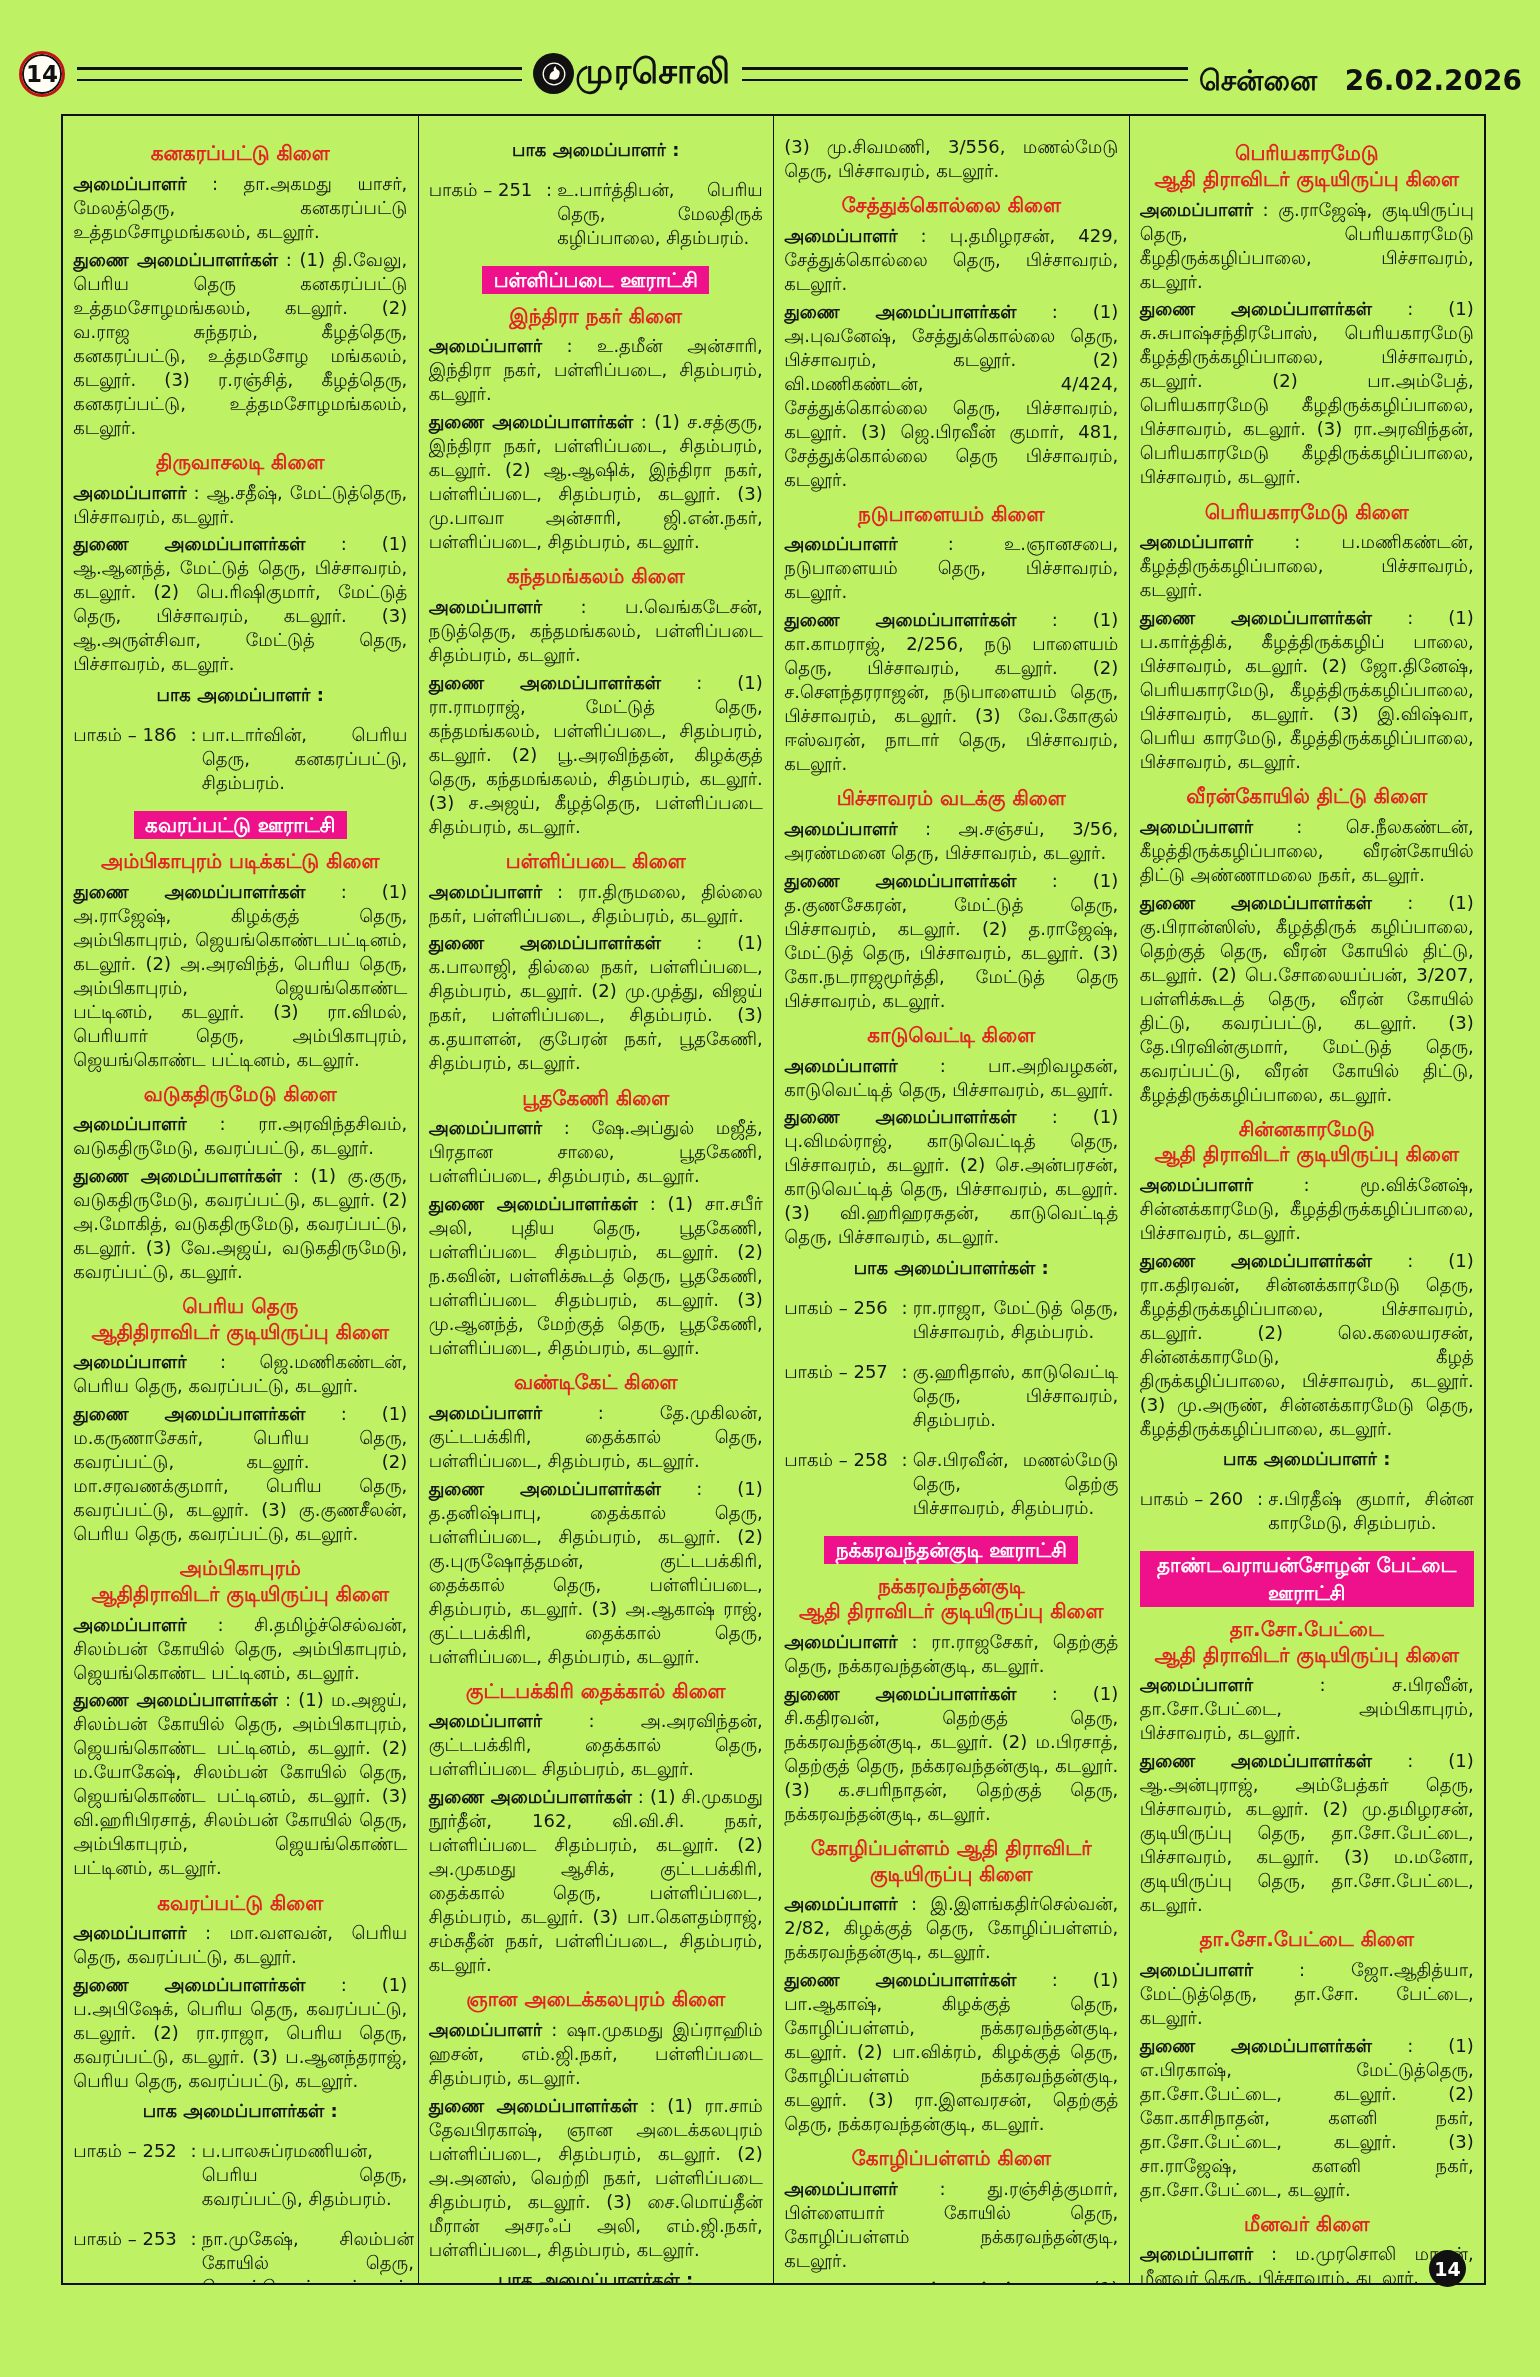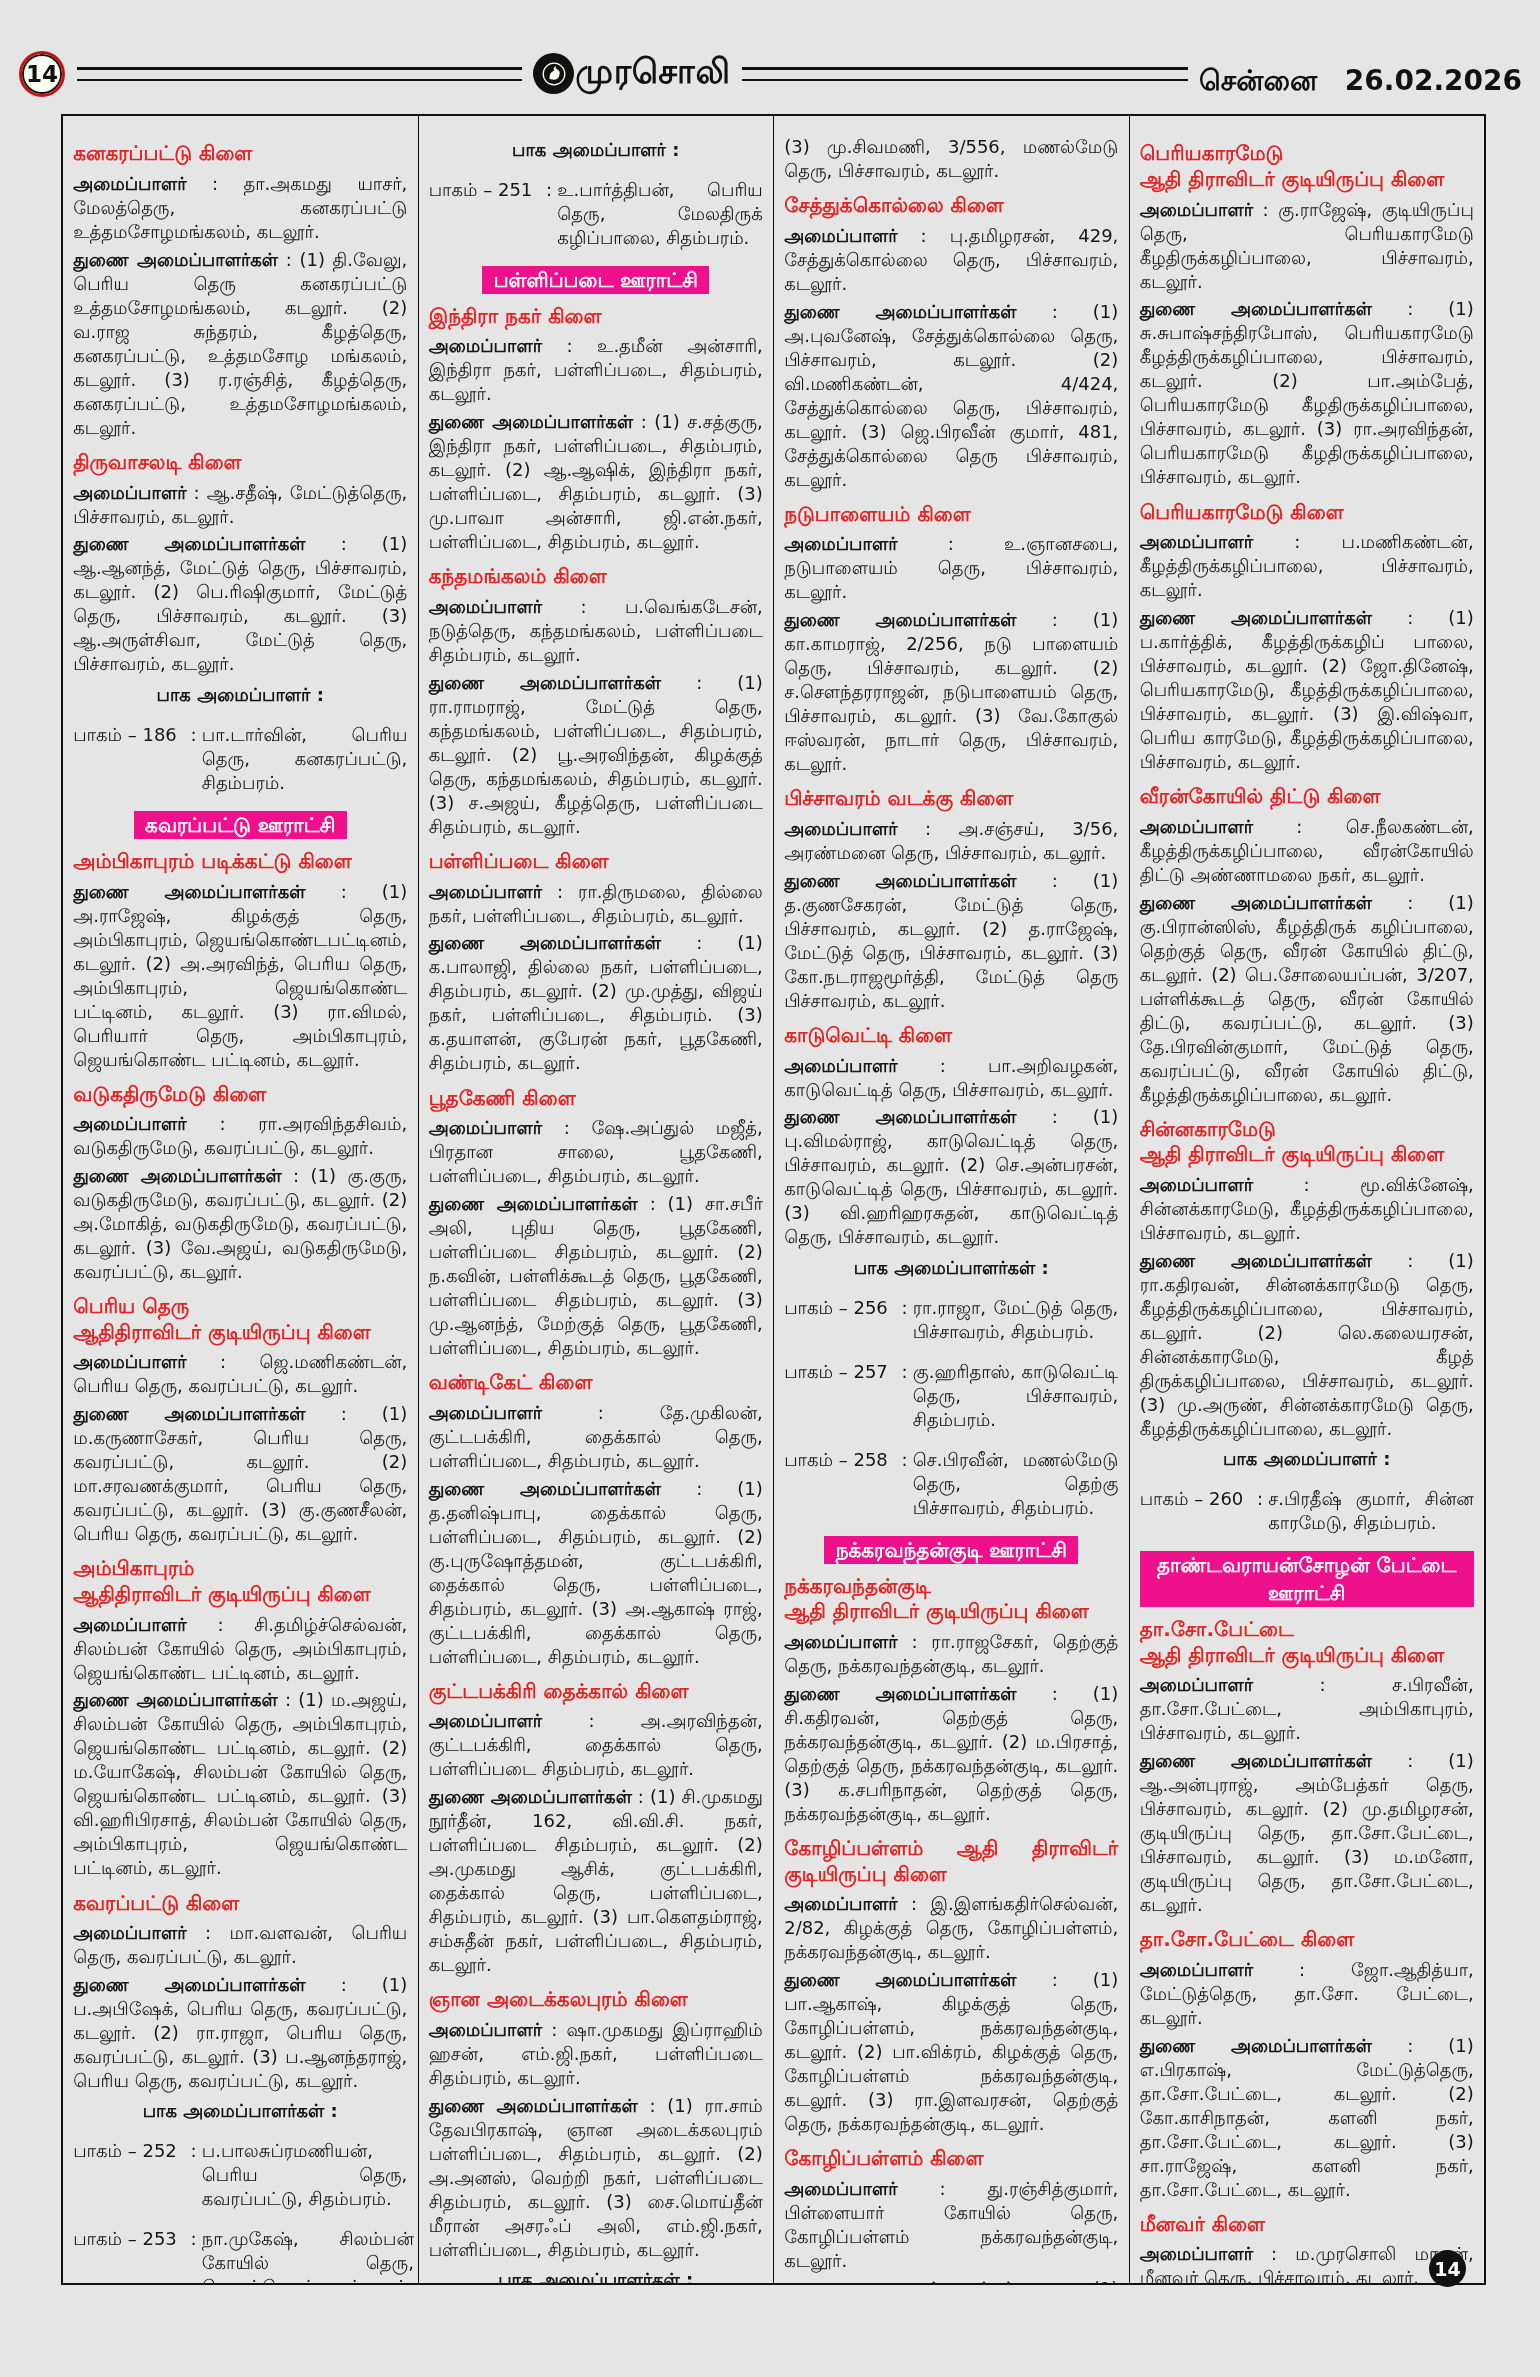--- a/index.html
+++ b/index.html
@@ -1,19 +1,19 @@
 <!DOCTYPE html>
 <html style="font-size:10.2px"><head>
 <meta charset="utf-8">
 <style>
   html,body{margin:0;padding:0;}
   .page{
     position:relative;
     width:1541px;height:2377px;
-    background:#e5e5e5;
+    background:#bef264;
     font-family:"DejaVu Sans",sans-serif;
     color:#161616;
     overflow:hidden;
   }
   
   .header{
     position:absolute;top:45px;left:19px;right:19px;height:57px;
     display:flex;align-items:center;
   }
   .page-badge{
@@ -42,21 +42,21 @@
     font-size:18px;line-height:24px;text-align:justify;
   }
   .column:last-child{border-right:none;}
   .uratchi-wrap{text-align:center;margin:10.2px 0 2.6px;}
   .uratchi{
     display:inline-block;background:#ef108c;color:#fff;
     font-weight:bold;font-size:20px;line-height:28px;padding:0 11.5px;
   }
   .branch{
     color:#e32424;font-weight:bold;font-size:20px;line-height:25.5px;
-    margin:10.2px 0 5.1px;
+    text-align:center;margin:10.2px 0 5.1px;
   }
   .center-label{text-align:center;font-weight:bold;margin:6.4px 0 3.8px;}
   .para{margin:3.8px 0;}
   .para b{font-weight:bold;}
   .pagam{display:flex;margin:16px 0;}
   .pagam .pnum{flex:0 0 112px;}
   .pagam .pcolon{flex:0 0 16.6px;text-align:center;}
   .pagam .ptext{flex:1 1 auto;}
   
   .footer-badge{

